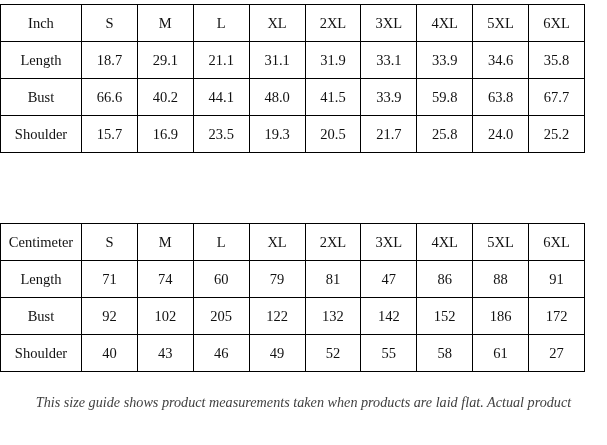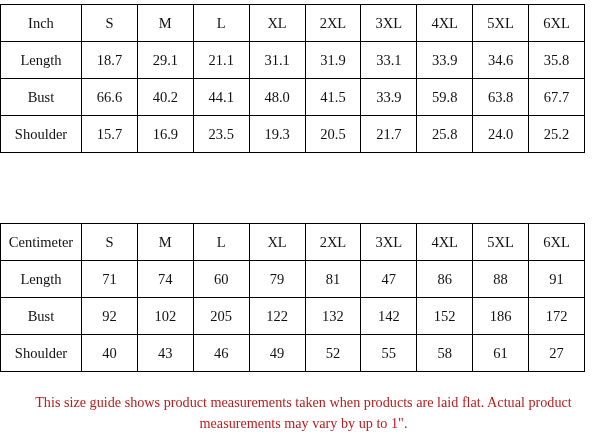--- a/index.html
+++ b/index.html
@@ -57,23 +57,24 @@
   }
   .note {
     position: absolute;
     top: 392px;
     left: 0;
     width: 607px;
     text-align: center;
     font-size: 14.2px;
     line-height: 1.45;
     font-family: "Liberation Serif", serif;
-    color: #b91c1c;
+    color: #404040;
     padding: 0 14px;
     box-sizing: border-box;
+    font-style: italic;
   }
   .note-line {
     display: block;
   }
 </style>
 </head>
 <body>
 
 <div class="page">
 
@@ -182,16 +183,15 @@
           <td>58</td>
           <td>61</td>
           <td>27</td>
         </tr>
       </tbody>
     </table>
   </div>
 
   <div class="note">
     <span class="note-line">This size guide shows product measurements taken when products are laid flat. Actual product</span>
-    <span class="note-line">measurements may vary by up to 1".</span>
   </div>
 
 </div>
 
 </body></html>

